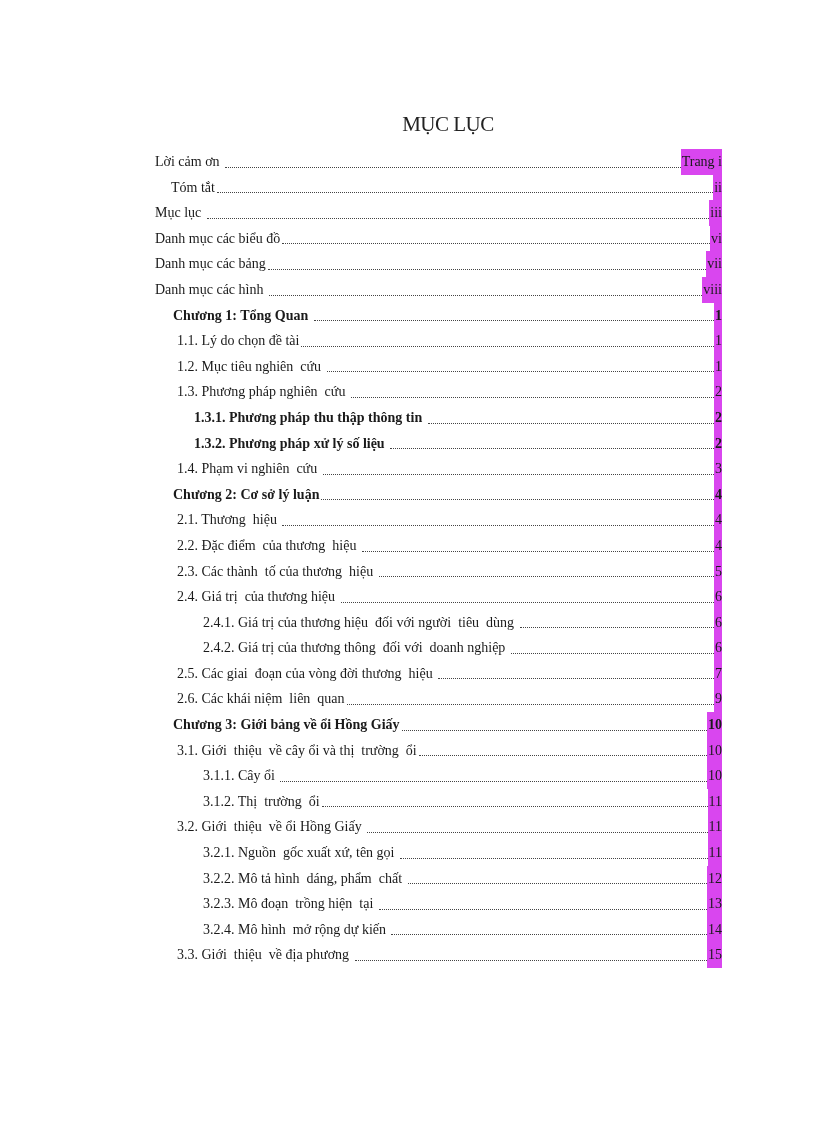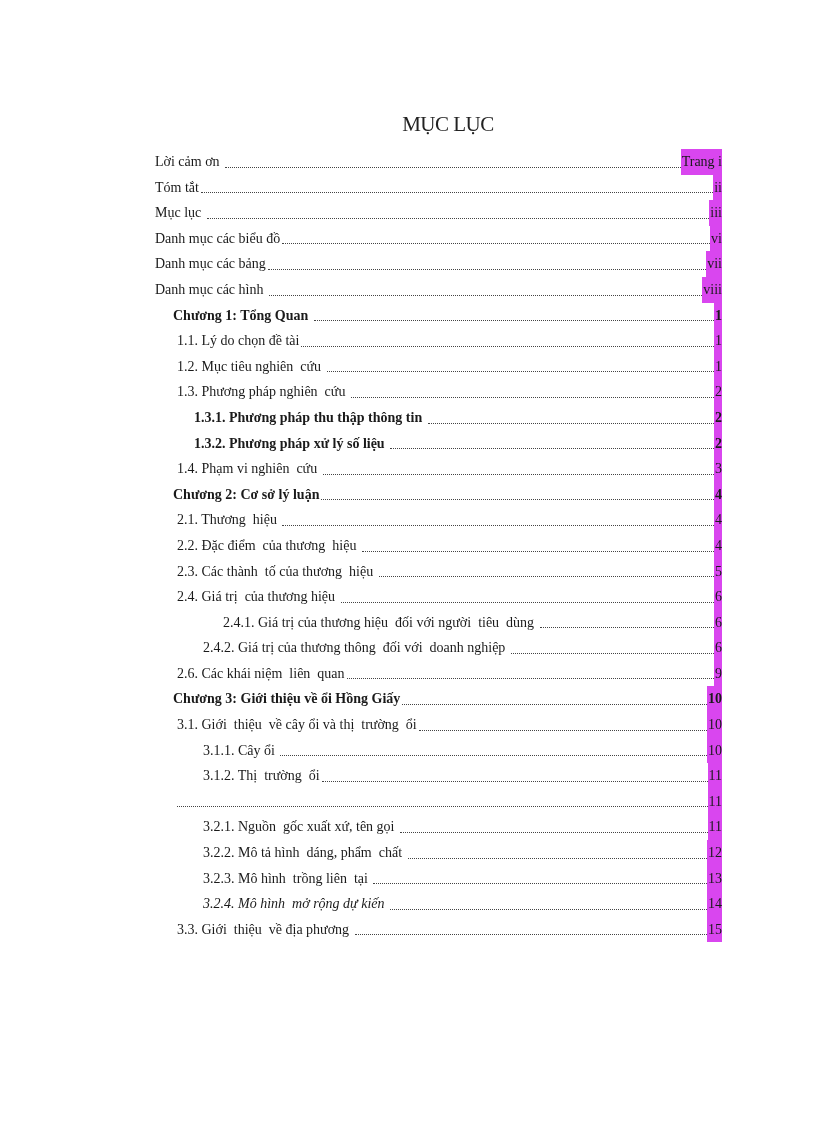--- a/index.html
+++ b/index.html
@@ -26,21 +26,21 @@
 
 <div class="title">MỤC LỤC</div>
 
 <div class="toc" id="toc">
     <div class="row lvl0">
       <span class="label" style="white-space: pre;">Lời cảm ơn </span>
       <span class="leader"></span>
       <span class="page">Trang i</span>
     </div>
     <div class="row lvl0">
-      <span class="label" style="white-space: pre;">Tóm tắt</span>
+      <span class="label" style="white-space: pre; margin-left: 16px;">Tóm tắt</span>
       <span class="leader"></span>
       <span class="page">ii</span>
     </div>
     <div class="row lvl0">
       <span class="label" style="white-space: pre;">Mục lục </span>
       <span class="leader"></span>
       <span class="page">iii</span>
     </div>
     <div class="row lvl0">
       <span class="label" style="white-space: pre;">Danh mục các biểu đồ</span>
@@ -111,75 +111,81 @@
       <span class="label" style="white-space: pre;">2.3. Các thành  tố của thương  hiệu </span>
       <span class="leader"></span>
       <span class="page">5</span>
     </div>
     <div class="row lvl1">
       <span class="label" style="white-space: pre;">2.4. Giá trị  của thương hiệu </span>
       <span class="leader"></span>
       <span class="page">6</span>
     </div>
     <div class="row lvl3">
-      <span class="label" style="white-space: pre; margin-left: 20px;">2.4.1. Giá trị của thương hiệu  đối với người  tiêu  dùng </span>
+      <span class="label" style="white-space: pre;">2.4.1. Giá trị của thương hiệu  đối với người  tiêu  dùng </span>
       <span class="leader"></span>
       <span class="page">6</span>
     </div>
     <div class="row lvl3">
       <span class="label" style="white-space: pre;">2.4.2. Giá trị của thương thông  đối với  doanh nghiệp </span>
       <span class="leader"></span>
       <span class="page">6</span>
     </div>
     <div class="row lvl1">
+      <span class="label" style="white-space: pre;">2.5. Các giai  đoạn của vòng đời thương  hiệu </span>
+      <span class="leader"></span>
+      <span class="page">7</span>
+    </div>
+    <div class="row lvl1">
       <span class="label" style="white-space: pre;">2.6. Các khái niệm  liên  quan</span>
       <span class="leader"></span>
       <span class="page">9</span>
     </div>
     <div class="row lvl0 bold">
-      <span class="label" style="white-space: pre;">Chương 3: Giới thiệu về ổi Hồng Giấy</span>
+      <span class="label" style="white-space: pre;">Chương 3: Giới bảng về ổi Hồng Giấy</span>
       <span class="leader"></span>
       <span class="page">10</span>
     </div>
     <div class="row lvl1">
       <span class="label" style="white-space: pre;">3.1. Giới  thiệu  về cây ổi và thị  trường  ổi</span>
       <span class="leader"></span>
       <span class="page">10</span>
     </div>
     <div class="row lvl3">
       <span class="label" style="white-space: pre;">3.1.1. Cây ổi </span>
       <span class="leader"></span>
       <span class="page">10</span>
     </div>
     <div class="row lvl3">
       <span class="label" style="white-space: pre;">3.1.2. Thị  trường  ổi</span>
       <span class="leader"></span>
       <span class="page">11</span>
     </div>
     <div class="row lvl1">
+      <span class="label" style="white-space: pre;">3.2. Giới  thiệu  về ổi Hồng Giấy </span>
       <span class="leader"></span>
       <span class="page">11</span>
     </div>
     <div class="row lvl3">
       <span class="label" style="white-space: pre;">3.2.1. Nguồn  gốc xuất xứ, tên gọi </span>
       <span class="leader"></span>
       <span class="page">11</span>
     </div>
     <div class="row lvl3">
       <span class="label" style="white-space: pre;">3.2.2. Mô tả hình  dáng, phẩm  chất </span>
       <span class="leader"></span>
       <span class="page">12</span>
     </div>
     <div class="row lvl3">
-      <span class="label" style="white-space: pre;">3.2.3. Mô hình  trồng liên  tại </span>
+      <span class="label" style="white-space: pre;">3.2.3. Mô đoạn  trồng hiện  tại </span>
       <span class="leader"></span>
       <span class="page">13</span>
     </div>
     <div class="row lvl3">
-      <span class="label" style="white-space: pre; font-style: italic;">3.2.4. Mô hình  mở rộng dự kiến </span>
+      <span class="label" style="white-space: pre;">3.2.4. Mô hình  mở rộng dự kiến </span>
       <span class="leader"></span>
       <span class="page">14</span>
     </div>
     <div class="row lvl1">
       <span class="label" style="white-space: pre;">3.3. Giới  thiệu  về địa phương </span>
       <span class="leader"></span>
       <span class="page">15</span>
     </div>
   </div>
 

